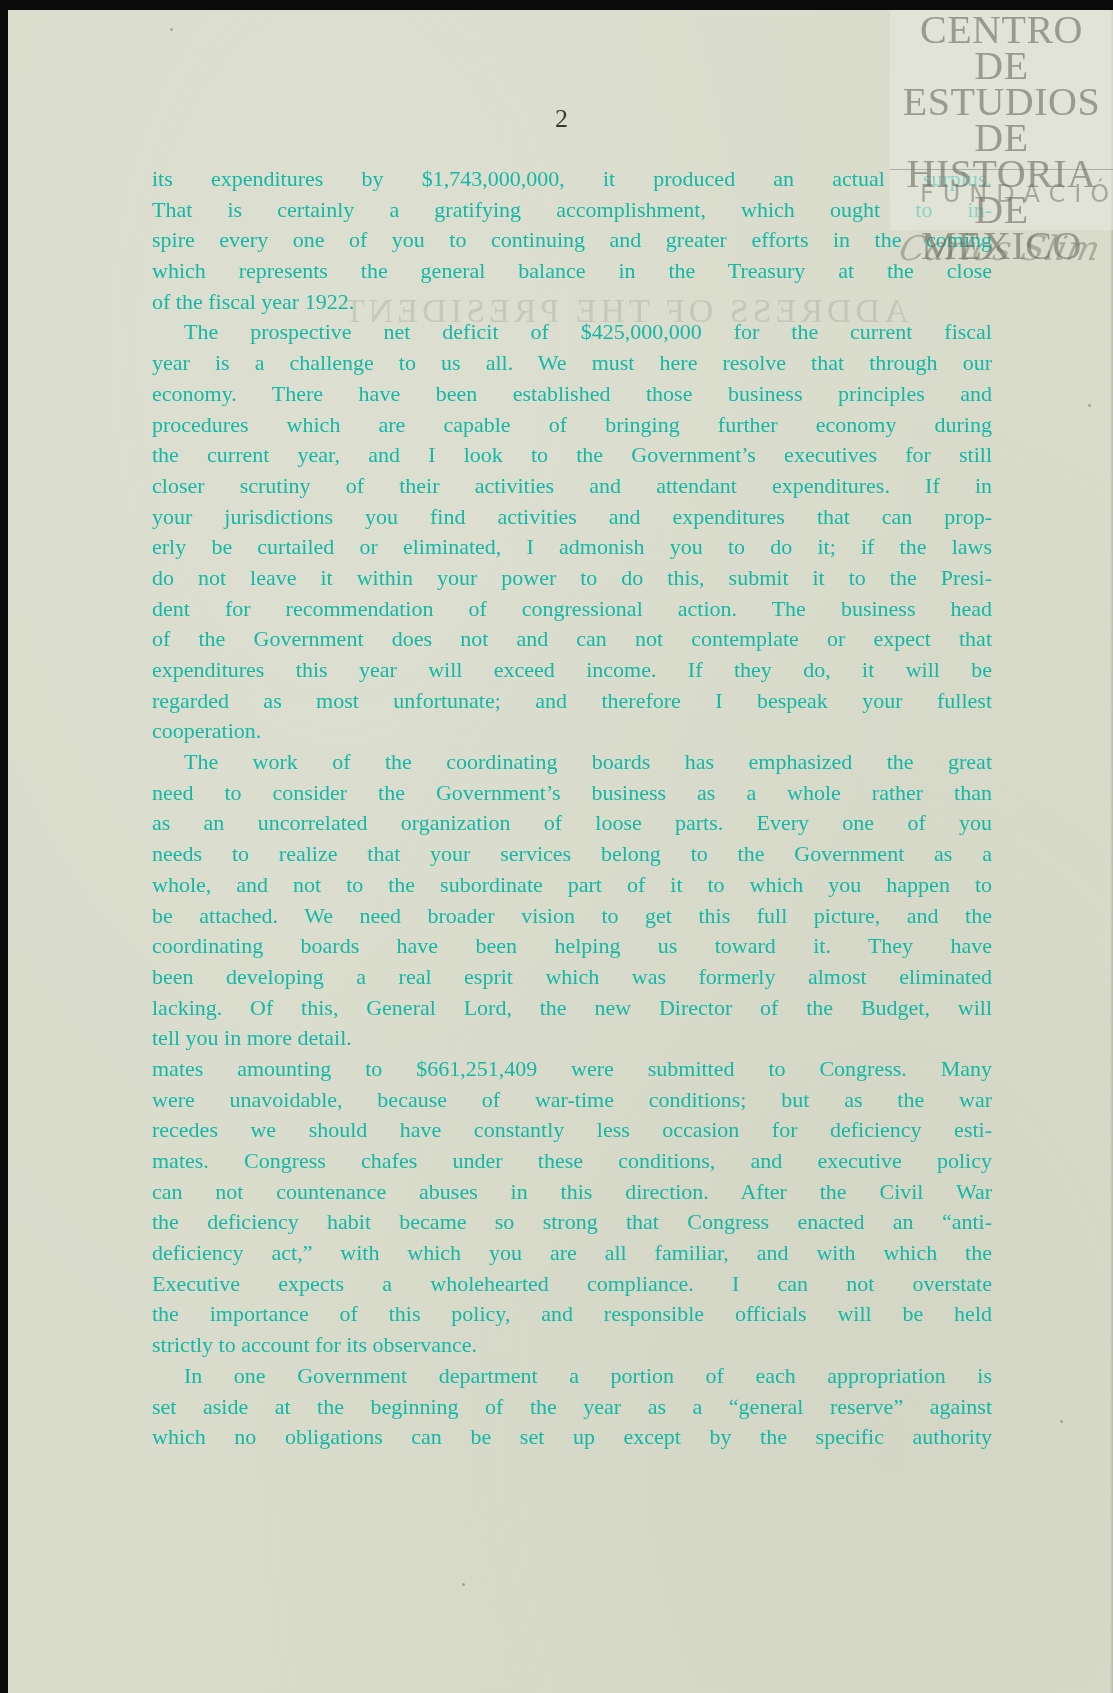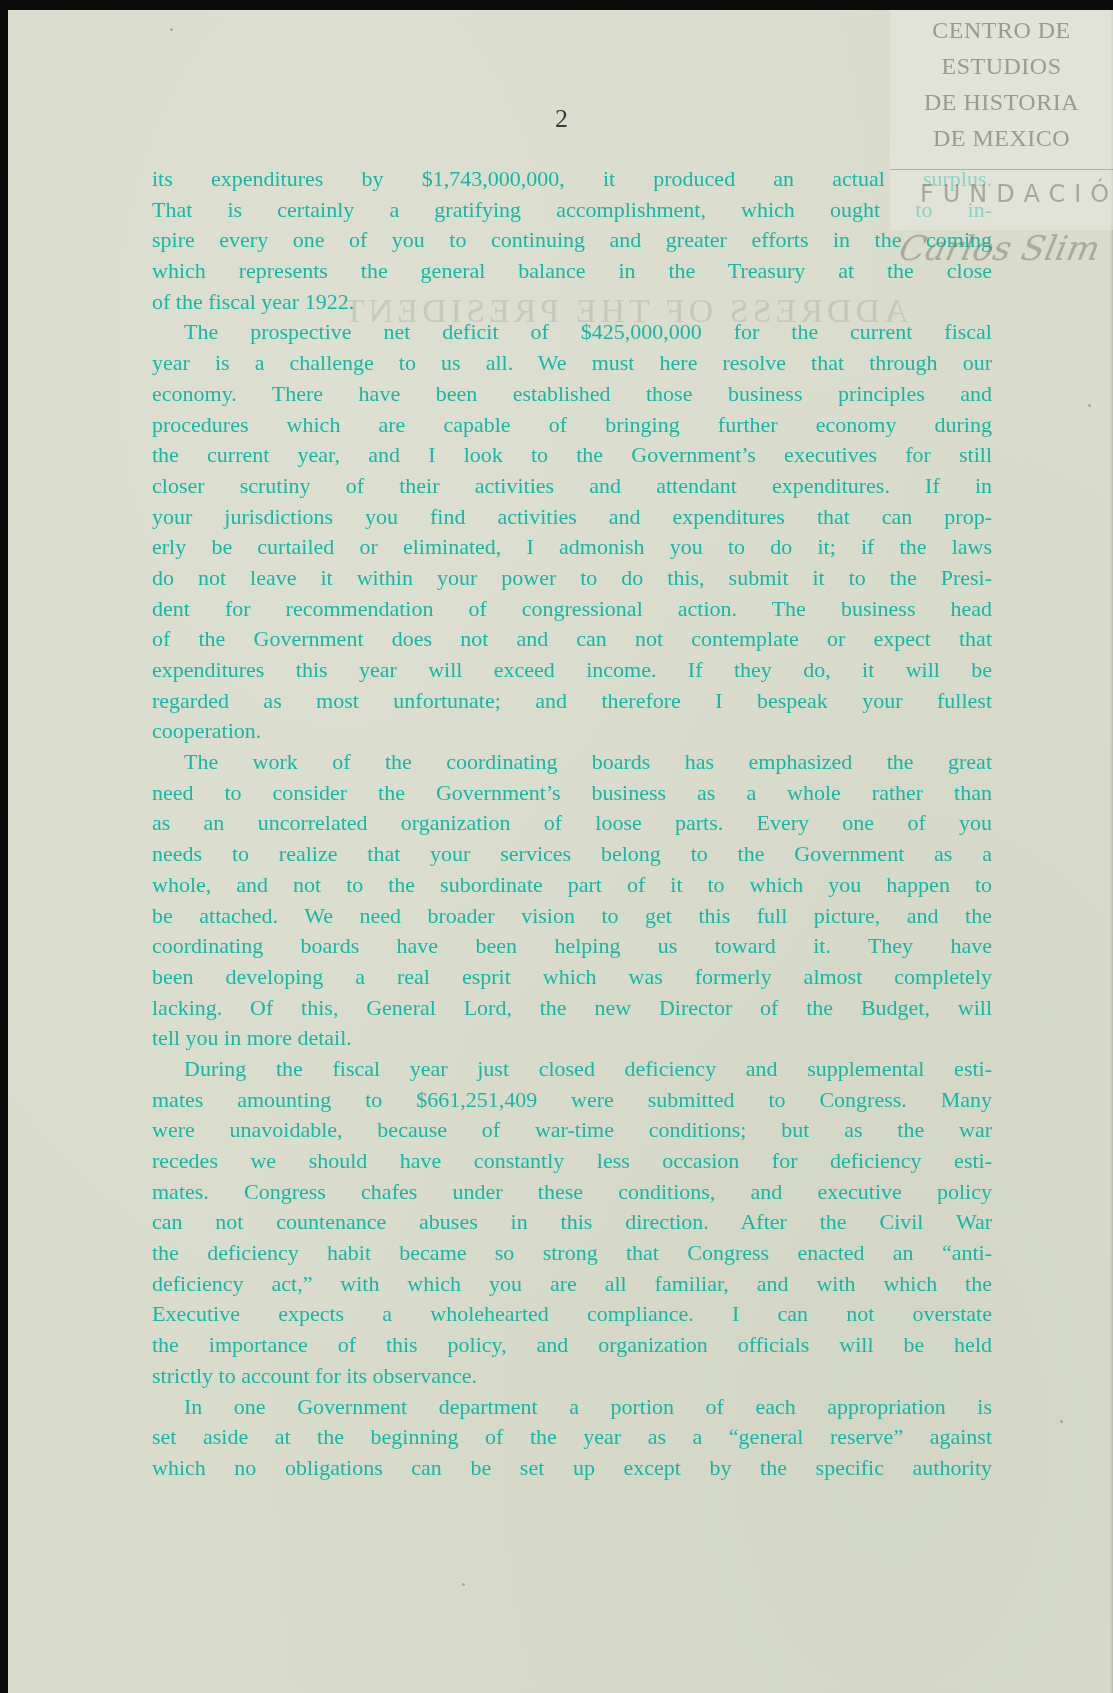--- a/index.html
+++ b/index.html
@@ -64,21 +64,21 @@
       top: 10px;
       width: 223px;
       height: 220px;
       background: rgba(232, 234, 224, 0.55);
       text-align: center;
       color: rgba(110, 110, 100, 0.62);
       font-family: "Liberation Serif", serif;
     }
     .watermark .wm-line {
       display: block;
-      font-size: 24px;
+      font-size: 40px;
       line-height: 36px;
       letter-spacing: 0.5px;
     }
     .watermark-rule {
       position: absolute;
       left: 890px;
       top: 169px;
       width: 223px;
       height: 1px;
       background: rgba(110,110,100,0.45);
@@ -174,35 +174,34 @@
       <span class="line last">cooperation.</span>
     </div>
     <div>
       <span class="line first-indent">The work of the coordinating boards has emphasized the great</span>
       <span class="line">need to consider the Government’s business as a whole rather than</span>
       <span class="line">as an uncorrelated organization of loose parts.  Every one of you</span>
       <span class="line">needs to realize that your services belong to the Government as a</span>
       <span class="line">whole, and not to the subordinate part of it to which you happen to</span>
       <span class="line">be attached.  We need broader vision to get this full picture, and the</span>
       <span class="line">coordinating boards have been helping us toward it.  They have</span>
-      <span class="line">been developing a real esprit which was formerly almost completely</span>
+      <span class="line">been developing a real esprit which was formerly almost eliminated</span>
       <span class="line">lacking.  Of this, General Lord, the new Director of the Budget, will</span>
       <span class="line last">tell you in more detail.</span>
     </div>
     <div>
-      <span class="line first-indent">During the fiscal year just closed deficiency and supplemental esti-</span>
       <span class="line">mates amounting to $661,251,409 were submitted to Congress.  Many</span>
       <span class="line">were unavoidable, because of war-time conditions; but as the war</span>
       <span class="line">recedes we should have constantly less occasion for deficiency esti-</span>
       <span class="line">mates.  Congress chafes under these conditions, and executive policy</span>
       <span class="line">can not countenance abuses in this direction.  After the Civil War</span>
       <span class="line">the deficiency habit became so strong that Congress enacted an “anti-</span>
       <span class="line">deficiency act,” with which you are all familiar, and with which the</span>
       <span class="line">Executive expects a wholehearted compliance.  I can not overstate</span>
-      <span class="line">the importance of this policy, and organization officials will be held</span>
+      <span class="line">the importance of this policy, and responsible officials will be held</span>
       <span class="line last">strictly to account for its observance.</span>
     </div>
     <div>
       <span class="line first-indent">In one Government department a portion of each appropriation is</span>
       <span class="line">set aside at the beginning of the year as a “general reserve” against</span>
       <span class="line">which no obligations can be set up except by the specific authority</span>
     </div>
   </div>
 
 <div class="watermark">

